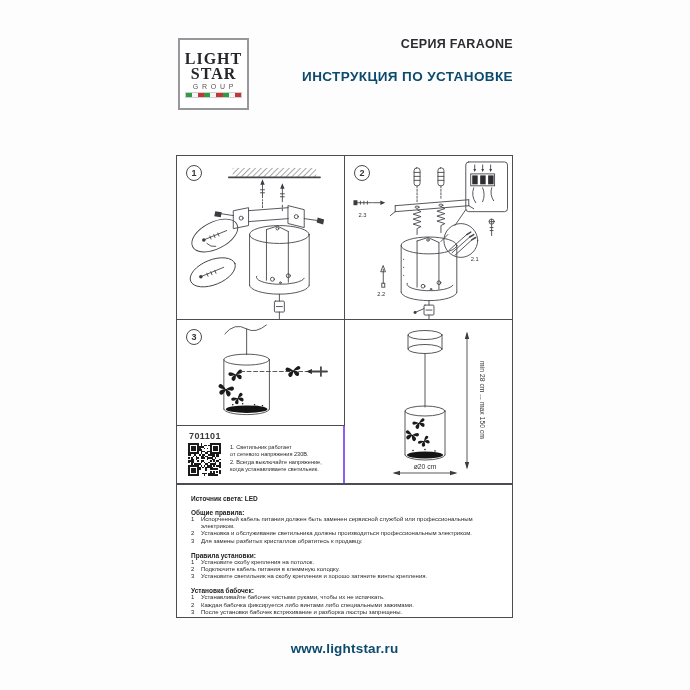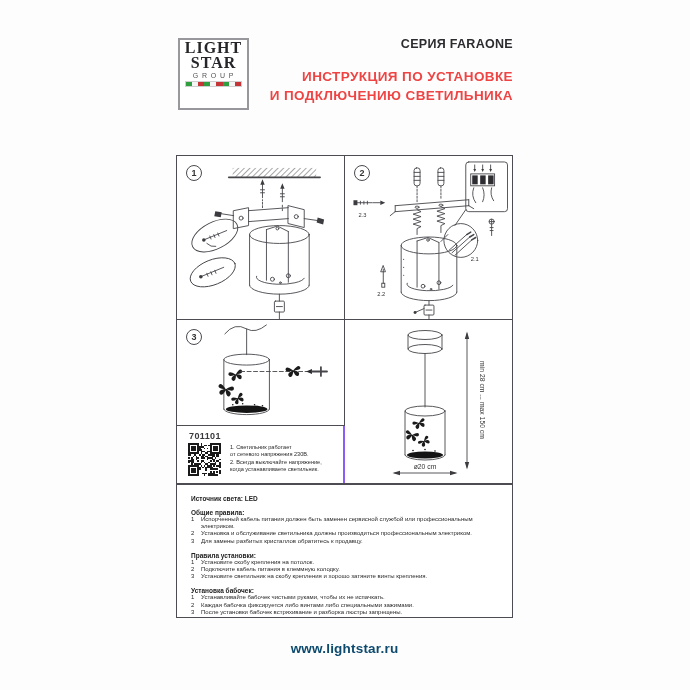--- a/index.html
+++ b/index.html
@@ -6,35 +6,35 @@
   html,body { background:#fdfdfd; }
   .canvas {
     position: relative; width: 690px; height: 690px;
     background: #fdfdfd; overflow: hidden;
     font-family: "Liberation Sans", sans-serif; color:#2b2b2e;
   }
   
   .logo-box {
     position:absolute; left:178px; top:38px; width:71px; height:72px;
     border:2px solid #97979c; background:#fff;
-    display:flex; flex-direction:column; align-items:center; justify-content:flex-start;
+    display:flex; flex-direction:column; align-items:center; justify-content:center;
   }
   .logo-word { font-family:"Liberation Serif", serif; font-weight:700; font-size:16px; line-height:15px; color:#26262a; letter-spacing:1px; }
   .logo-group { font-size:7px; letter-spacing:3.8px; padding-left:3px; color:#55555a; margin-top:2px; }
   .logo-flag {
     margin-top:3px; width:55px; height:4px;
     background: repeating-linear-gradient(90deg,
       #2f9e41 0 6.1px, #f5f5f5 6.1px 12.2px, #c53437 12.2px 18.3px);
     outline:0.5px solid #cfcfcf;
   }
   
   .header-text { position:absolute; right:177px; top:37px; text-align:right; }
   .h-line { font-size:12.5px; font-weight:700; color:#2c2c30; letter-spacing:0.3px; }
   .h-line + .h-line { margin-top:7px; }
-  .h-title { margin-top:17px; font-size:13.5px; font-weight:700; line-height:18.5px; letter-spacing:0.4px; color:#ef4444; }
+  .h-title { margin-top:17px; font-size:13.5px; font-weight:700; line-height:18.5px; letter-spacing:0.4px; color:#0c4a6e; }
   
   .grid { position:absolute; left:176px; top:155px; width:337px; height:329px; border:1px solid #4c4c52; background:#fff; }
   .panel { position:absolute; }
   .p1 { left:0; top:0; width:168px; height:164px; border-right:1px solid #4c4c52; border-bottom:1px solid #4c4c52; }
   .p2 { left:168px; top:0; width:167px; height:164px; border-bottom:1px solid #4c4c52; }
   .p3 { left:0; top:164px; width:168px; height:106px; border-right:1px solid #4c4c52; border-bottom:1px solid #4c4c52; }
   .pqr { left:0; top:270px; width:168px; height:57px; border-right:2px solid #8b5cf6; }
   .p4 { left:168px; top:164px; width:167px; height:163px; }
   .panel svg.diagram { position:absolute; left:0; top:0; width:100%; height:100%; }
   .badge {
@@ -77,21 +77,20 @@
     <div class="logo-word">LIGHT</div>
     <div class="logo-word">STAR</div>
     <div class="logo-group">GROUP</div>
     <div class="logo-flag"></div>
   </div>
 
   <div class="header-text">
     <div class="h-line">СЕРИЯ FARAONE</div>
     <div class="h-title">
       <div>ИНСТРУКЦИЯ ПО УСТАНОВКЕ</div>
-      <div>И ПОДКЛЮЧЕНИЮ СВЕТИЛЬНИКА</div>
     </div>
   </div>
 
   <div class="grid">
 
     <div class="panel p1">
       <div class="badge">1</div>
       <svg class="diagram" viewBox="0 0 168 164" fill="none" stroke="#45454a" stroke-width="0.9" stroke-linecap="round">
         <defs>
           <pattern id="hat" width="4" height="4" patternUnits="userSpaceOnUse" patternTransform="rotate(45)">

